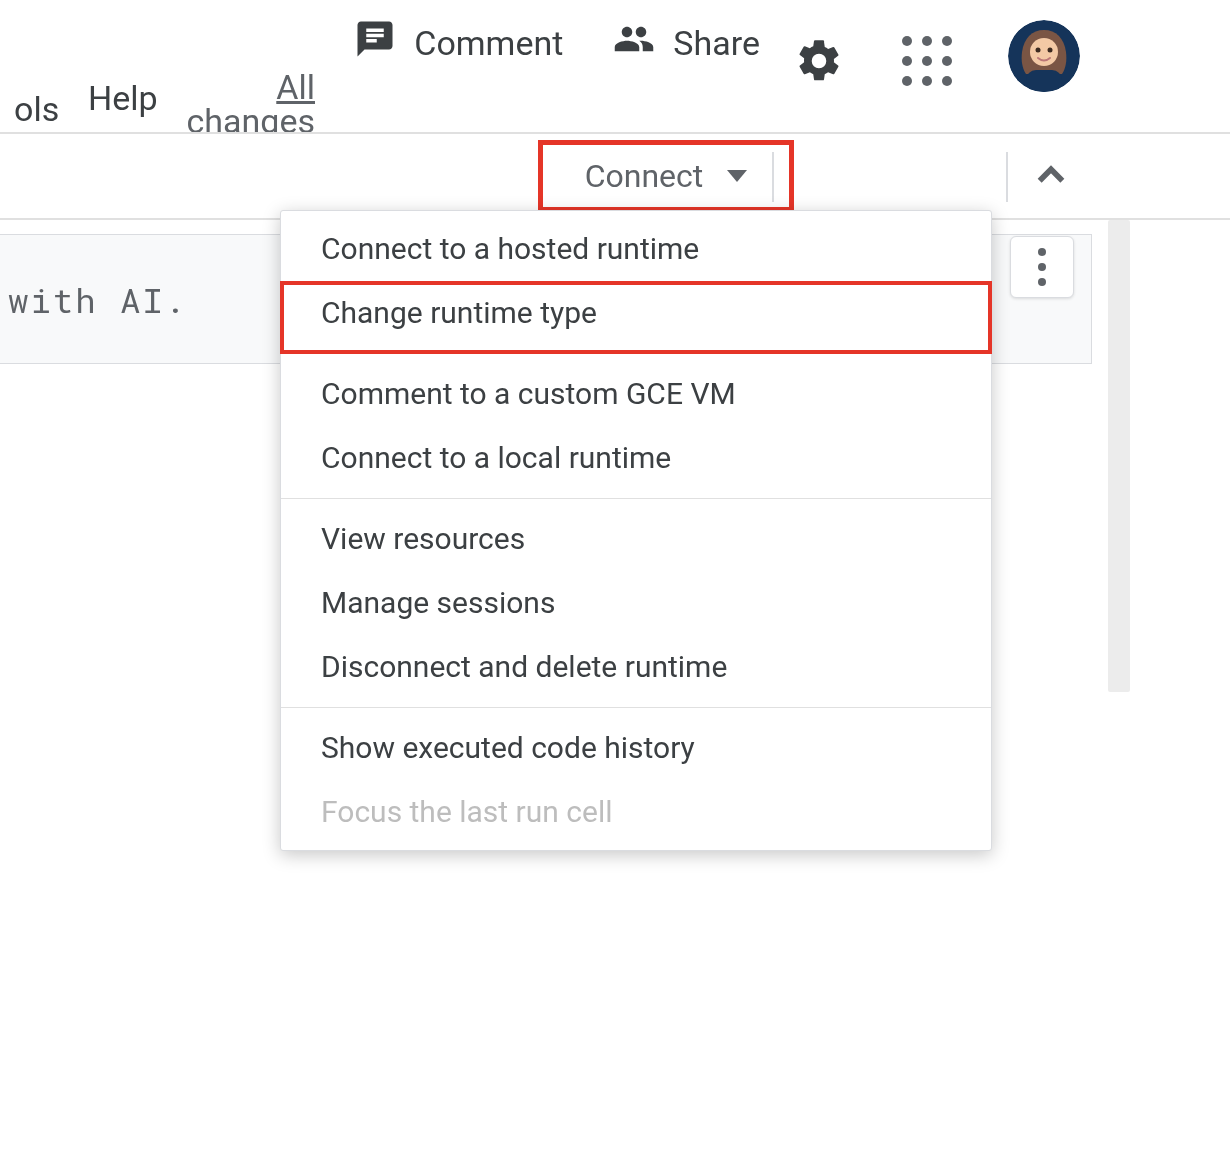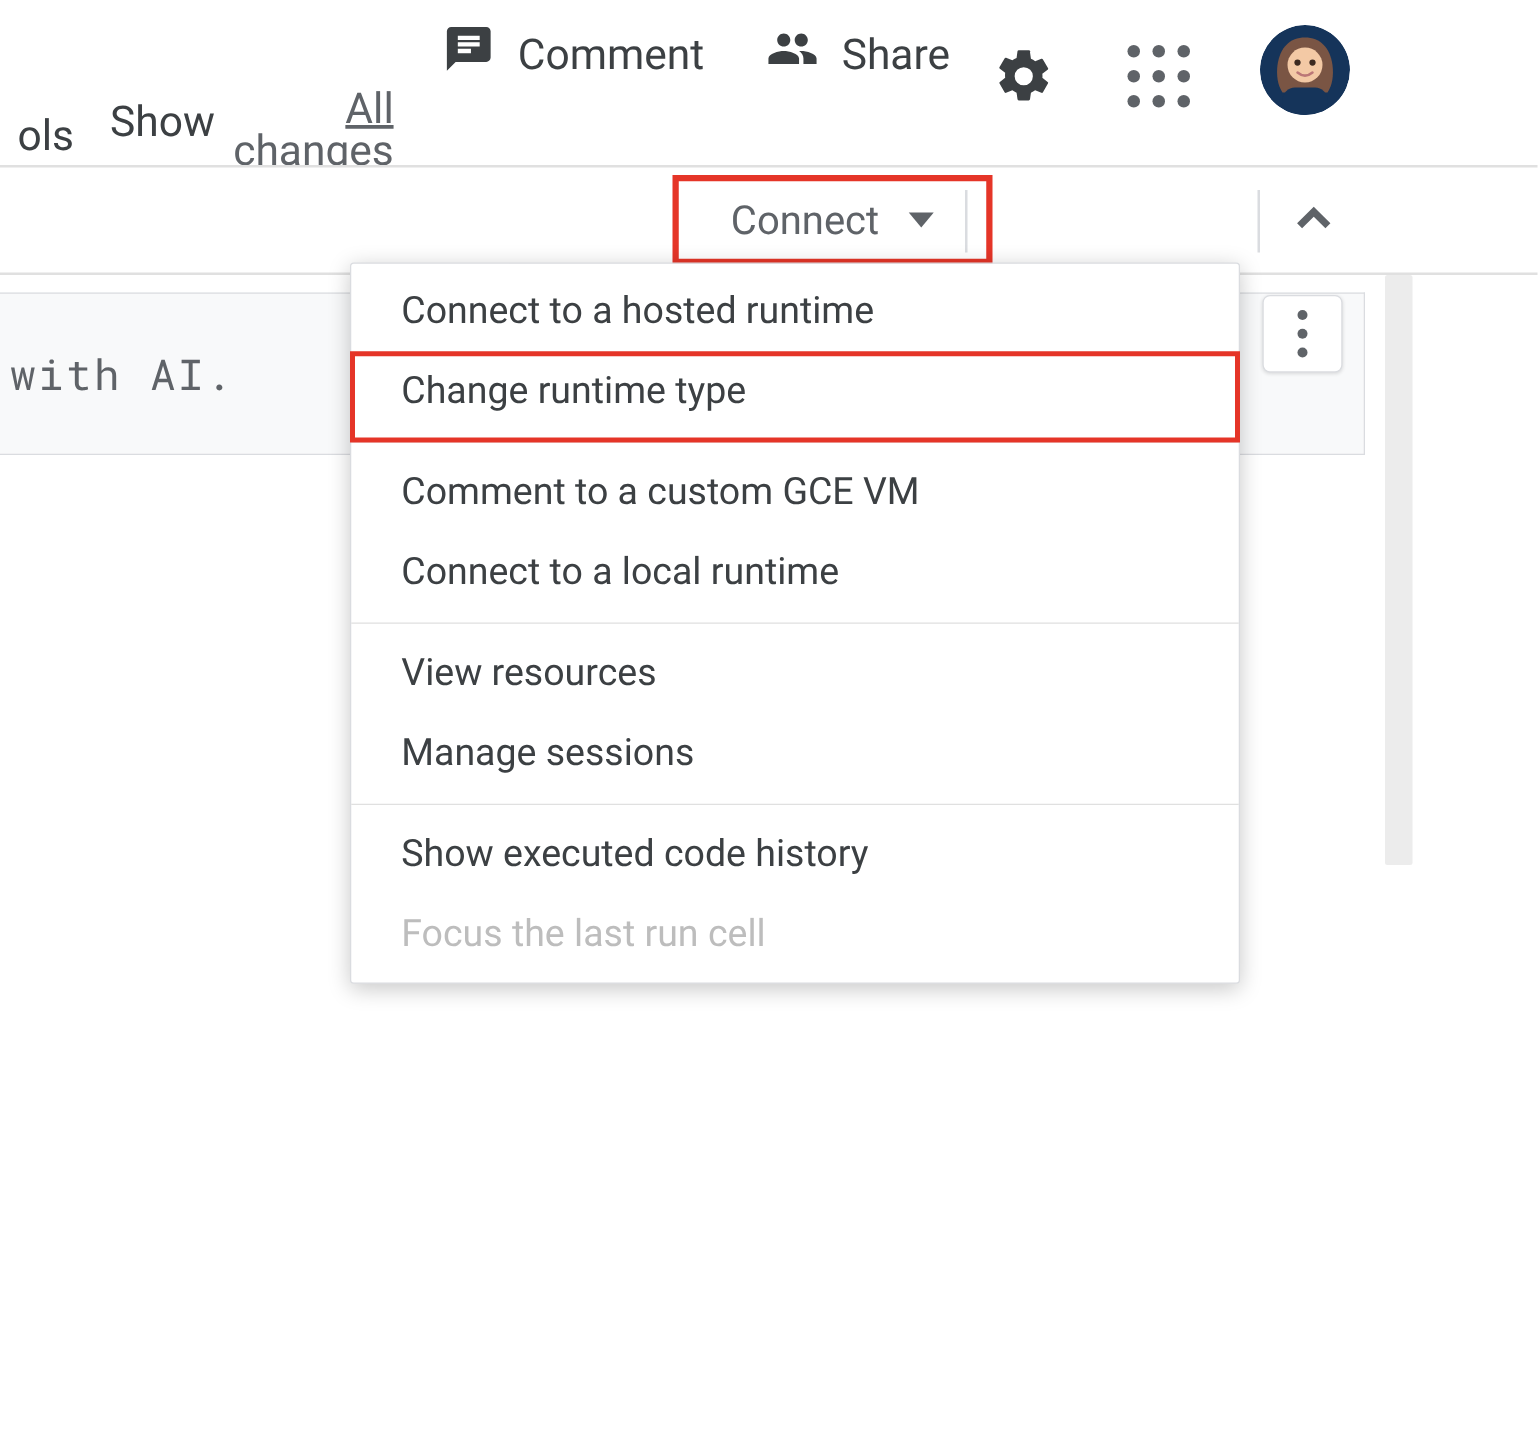--- a/index.html
+++ b/index.html
@@ -236,21 +236,21 @@
     width: 22px; height: 472px;
     background: #ececec;
     border-radius: 2px;
   }
 </style>
 </head>
 <body>
 
 <div class="topbar">
   <div class="menu-tools">ols</div>
-  <div class="menu-help">Show</div>
+  <div class="menu-help">Help</div>
   <div class="menu-allchanges">All changes</div>
 
   <div class="topbar-right" style="right:470px;">
     <div class="tb-btn">
       <span>
         <svg viewBox="0 0 24 24">
             <path d="M20 2H4c-1.1 0-2 .9-2 2v18l4-4h14c1.1 0 2-.9 2-2V4c0-1.1-.9-2-2-2zM7 9h10v2H7V9zm6 5H7v-2h6v2zm4-6H7V6h10v2z"></path>
           </svg>
       </span>
       <span>Comment</span>
@@ -327,17 +327,18 @@
 
 <div class="dropdown">
   <div class="dd-item">Connect to a hosted runtime</div>
   <div class="dd-item">Change runtime type</div>
   <div class="dd-sep"></div>
   <div class="dd-item">Comment to a custom GCE VM</div>
   <div class="dd-item">Connect to a local runtime</div>
   <div class="dd-sep"></div>
   <div class="dd-item">View resources</div>
   <div class="dd-item">Manage sessions</div>
+  <div class="dd-item">Disconnect and delete runtime</div>
   <div class="dd-sep"></div>
   <div class="dd-item">Show executed code history</div>
   <div class="dd-item disabled">Focus the last run cell</div>
 </div>
 <div class="dd-highlight"></div>
 
 </body></html>

